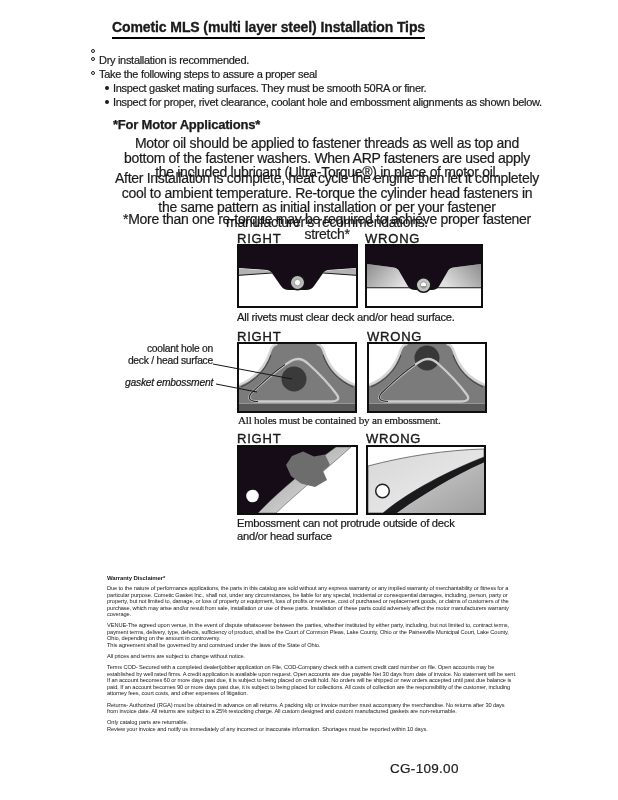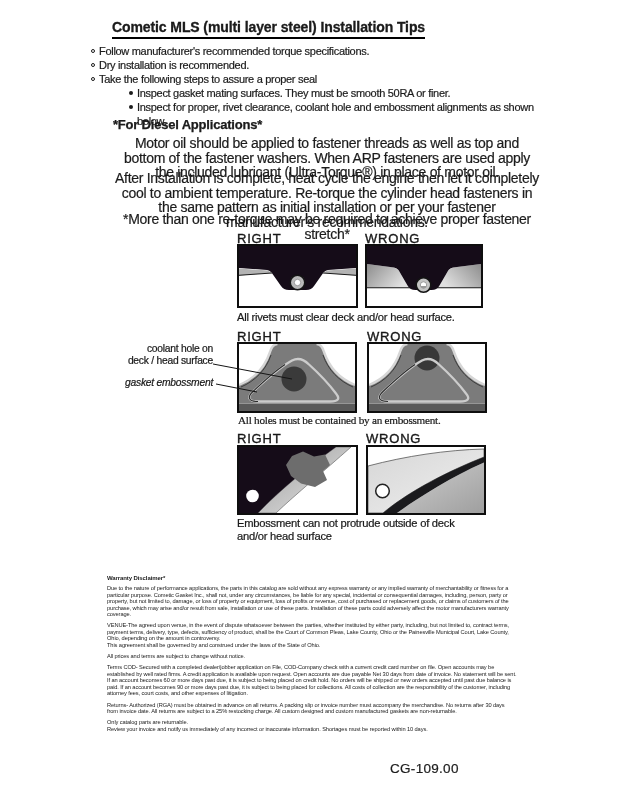--- a/index.html
+++ b/index.html
@@ -16,21 +16,21 @@
   .abs{position:absolute;}
   .ink{-webkit-text-stroke:0.2px currentColor;}
 
   
   .title{left:112px;top:19px;font-size:14px;font-weight:700;letter-spacing:-0.1px;
          border-bottom:2px solid #000;padding-bottom:2px;-webkit-text-stroke:0.3px #111;}
   .tips{left:91px;top:44px;width:470px;font-size:11px;letter-spacing:-0.3px;line-height:14px;}
   .tip-row{display:flex;align-items:flex-start;}
   .marker-o{flex:0 0 auto;width:4px;height:4px;border:1px solid var(--text-ink);border-radius:50%;margin:4.5px 4px 0 0;}
   .marker-dot{flex:0 0 auto;width:4px;height:4px;background:var(--text-ink);border-radius:50%;margin:5px 4px 0 0;}
-  .sub{margin-left:38px;}
+  .sub{margin-left:14px;}
 
   .diesel-h{left:113px;top:117px;font-size:13px;font-weight:700;letter-spacing:-0.2px;-webkit-text-stroke:0.25px #111;}
   .para{width:428px;font-size:14px;letter-spacing:-0.3px;line-height:14.5px;margin:0;text-align:center;}
   .p1{left:113px;top:136px;}
   .p2{left:113px;top:171px;}
   .p3{left:113px;top:212px;}
 
   
   .fig-label{font-size:13px;letter-spacing:0.8px;text-align:left;-webkit-text-stroke:0.35px #111;}
   .fig-caption{font-size:11.2px;letter-spacing:-0.25px;line-height:12.5px;-webkit-text-stroke:0.2px #111;}
@@ -49,41 +49,40 @@
 </head>
 <body>
 
 <div class="page">
 
   <div class="abs title">Cometic MLS (multi layer steel) Installation Tips</div>
 
   <div class="abs tips">
     <div class="tip-row">
       <span class="marker-o"></span>
-      <span class="ink">Follow manufacturer's recommended torque specifications.</span>
     </div>
     <div class="tip-row">
       <span class="marker-o"></span>
       <span class="ink">Dry installation is recommended.</span>
     </div>
     <div class="tip-row">
       <span class="marker-o"></span>
       <span class="ink">Take the following steps to assure a proper seal</span>
     </div>
     <div class="tip-row sub">
       <span class="marker-dot"></span>
       <span class="ink">Inspect gasket mating surfaces.  They must be smooth 50RA or finer.</span>
     </div>
     <div class="tip-row sub">
       <span class="marker-dot"></span>
       <span class="ink">Inspect for proper, rivet clearance, coolant hole and embossment alignments as shown below.</span>
     </div>
   </div>
 
-  <div class="abs diesel-h">*For Diesel Applications*</div>
+  <div class="abs diesel-h">*For Motor Applications*</div>
   <p class="abs para p1 ink">Motor oil should be applied to fastener threads as well as top and bottom of the fastener washers. When ARP fasteners are used apply the included lubricant (Ultra-Torque®) in place of motor oil.</p>
   <p class="abs para p2 ink">After Installation is complete, heat cycle the engine then let it completely cool to ambient temperature. Re-torque the cylinder head fasteners in the same pattern as initial installation or per your fastener manufacturer's recommendations.</p>
   <p class="abs para p3 ink">*More than one re-torque may be required to achieve proper fastener stretch*</p>
 
   <div class="abs fig-label" style="left:237px;top:231px;width:121px;">RIGHT</div>
   <div class="abs fig-label" style="left:365px;top:231px;width:118px;">WRONG</div>
 
   <svg class="abs" style="left:237px;top:244px;" width="121" height="64" viewBox="0 0 121 64">
     <rect x="0" y="0" width="121" height="64" fill="#ffffff"></rect>
     <path class="fill-dark" d="M2,2 H119 V24 L91,26 Q88,26.5 86.5,28.5 L77,42 Q74.5,46 69,46 L52,46 Q46.5,46 44,42 L34.5,28.5 Q33,26.5 30,26 L2,24 Z"></path>

